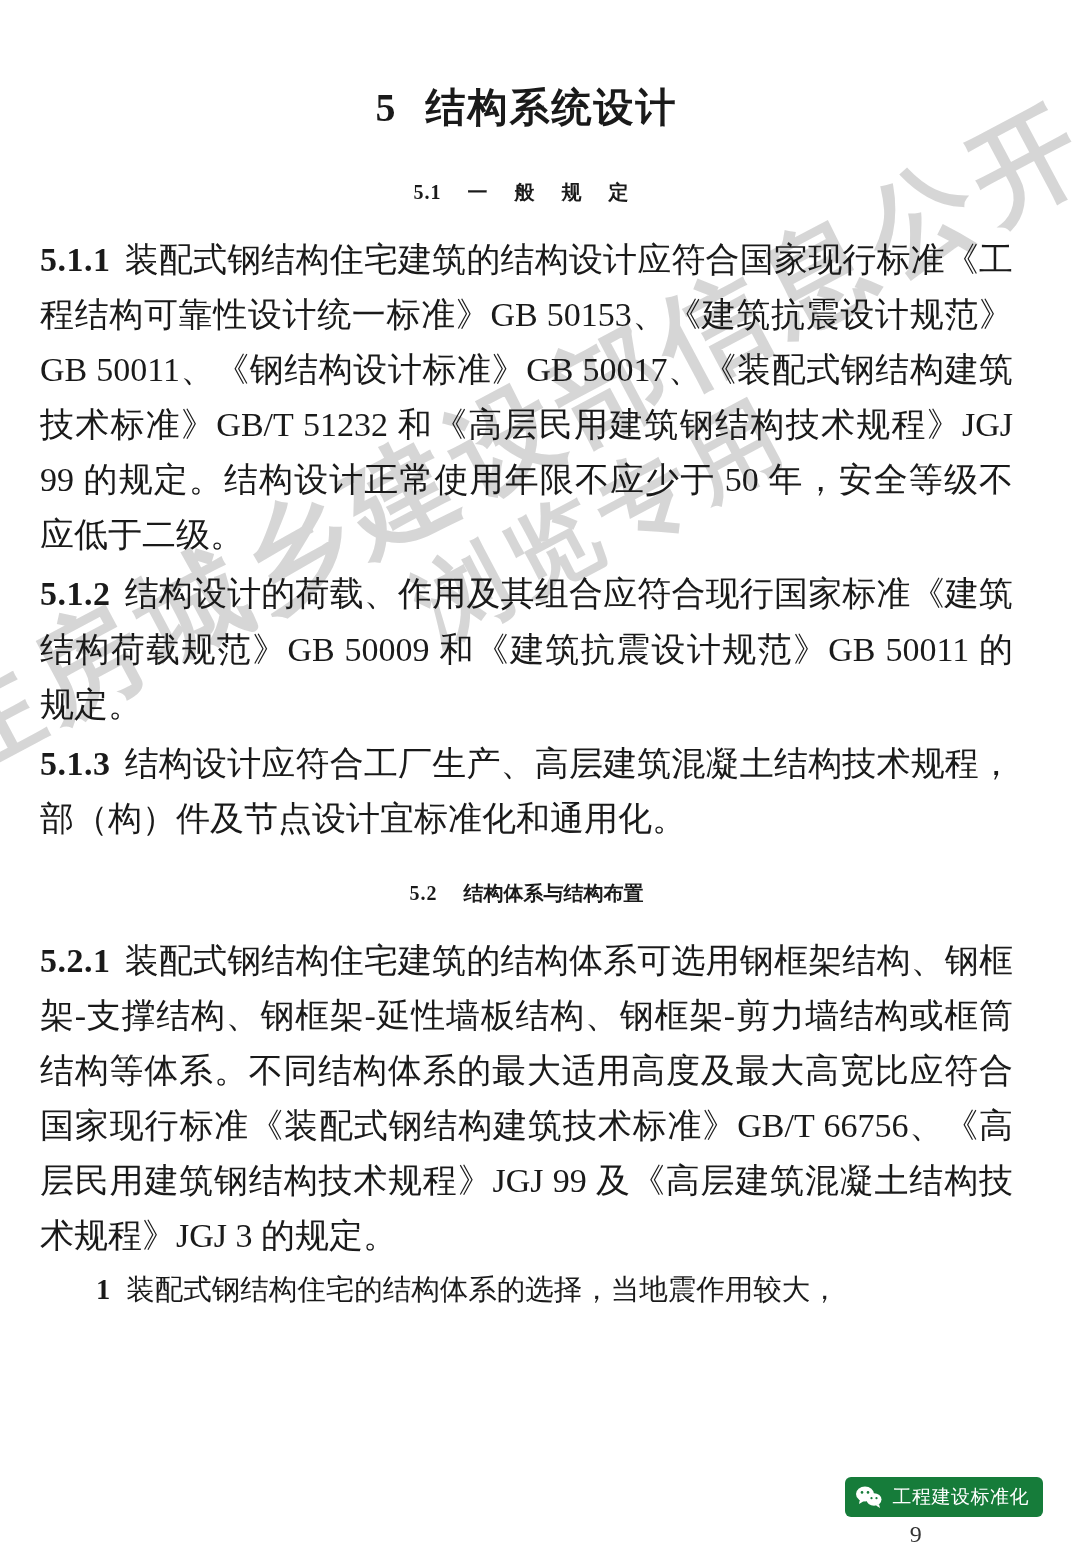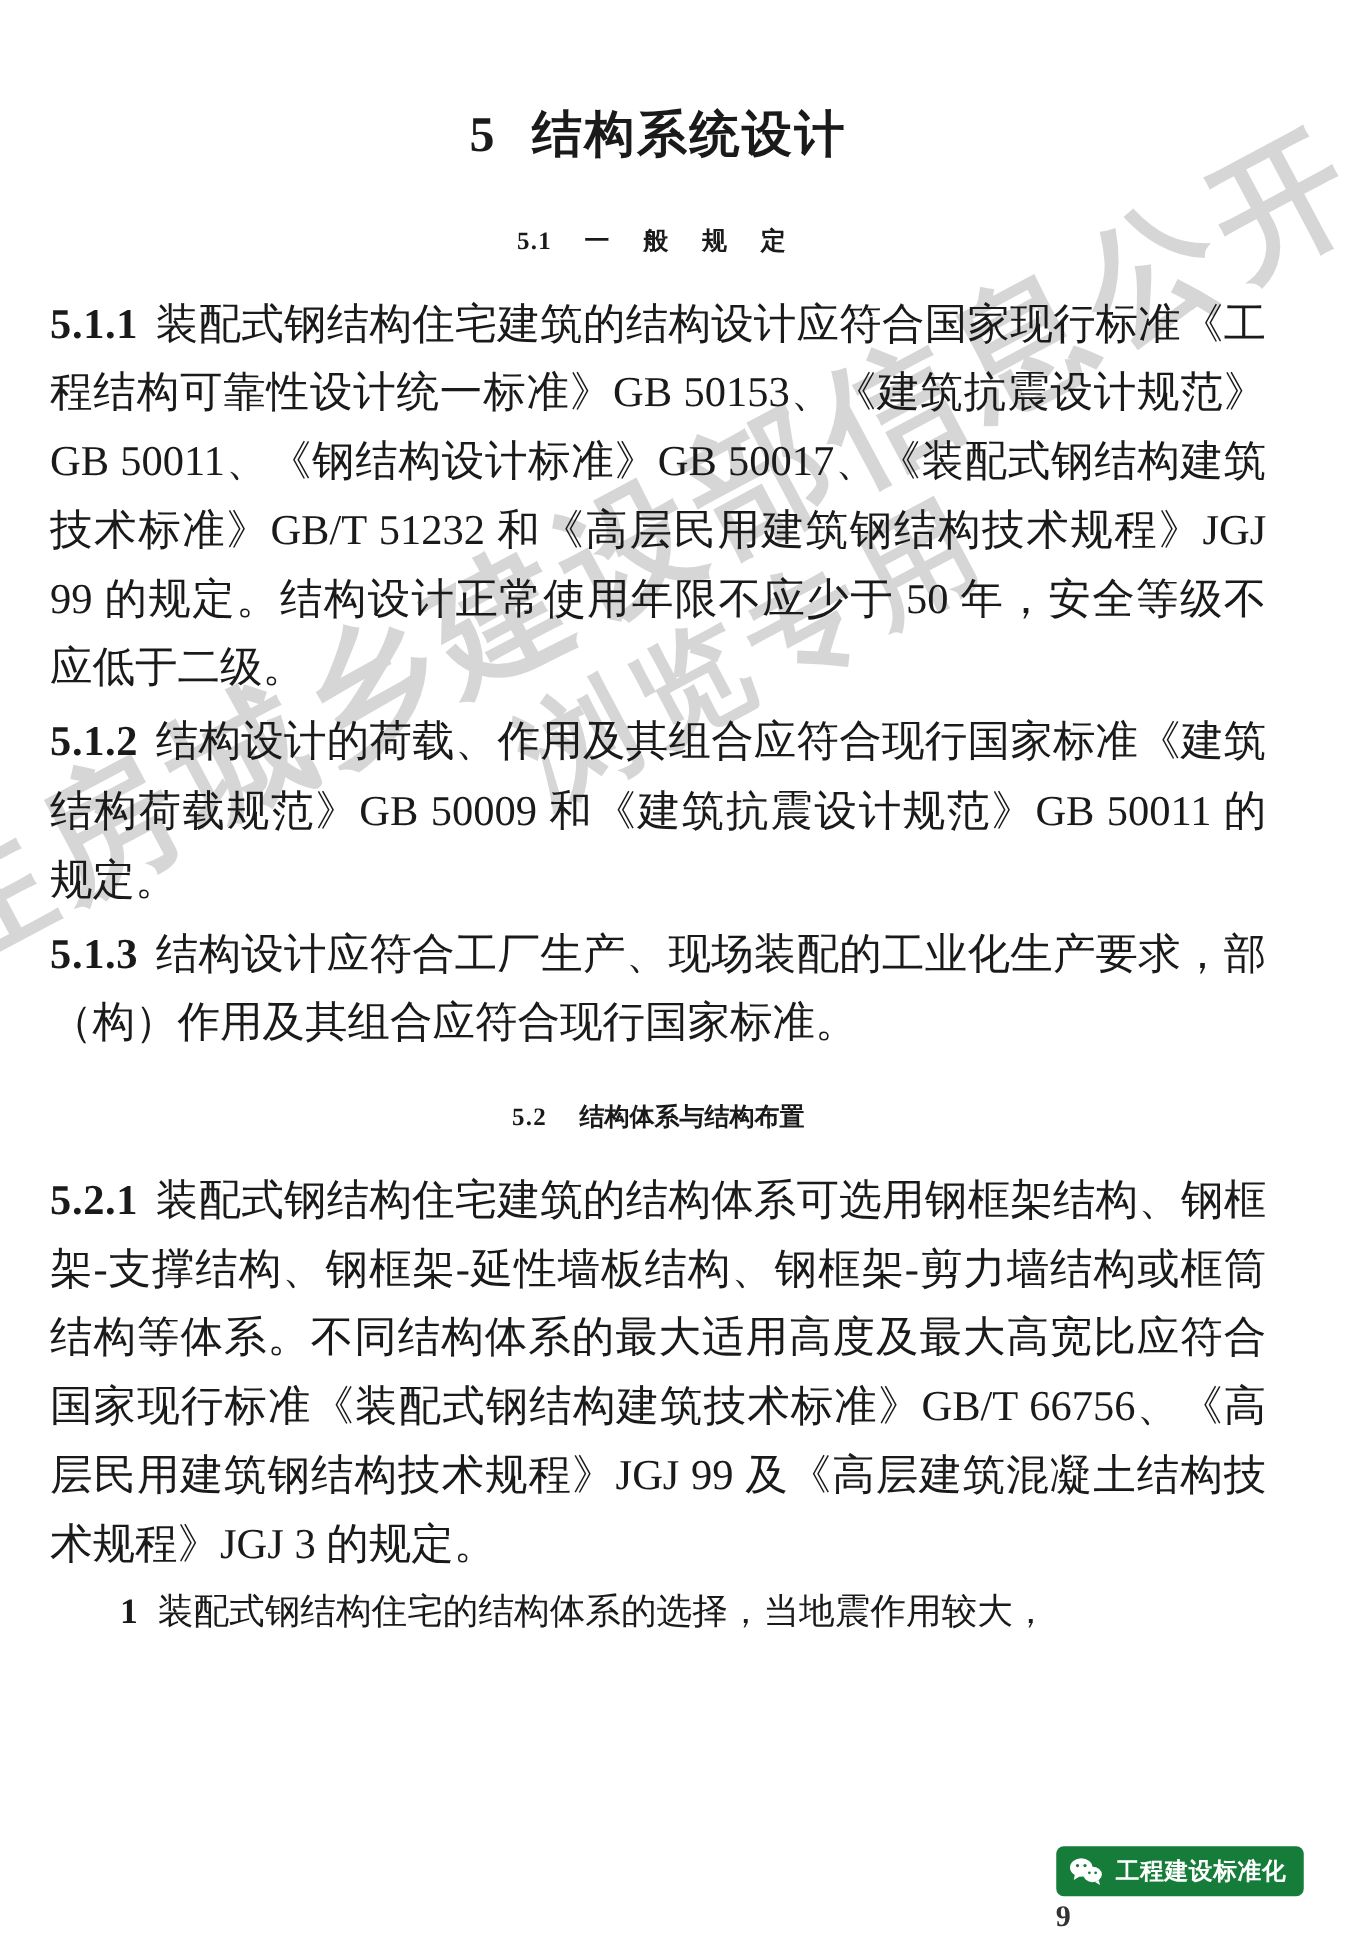--- a/index.html
+++ b/index.html
@@ -93,22 +93,21 @@
   p.item .inum { font-weight: 700; margin-right: 16px; }
 
   
   .footer {
     position: absolute;
     right: 36px;
     bottom: 16px;
     z-index: 20;
     display: flex;
     flex-direction: column;
-    align-items: flex-start;
-    font-weight: bold;
+    align-items: center;
   }
   .wechat-badge {
     display: flex;
     align-items: center;
     gap: 10px;
     background: #167c3a;
     border-radius: 6px;
     padding: 7px 14px 7px 10px;
   }
   .wechat-badge .wx-icon {
@@ -150,21 +149,21 @@
 
     <p class="para">
       <span class="lbl">5.1.1</span><span>装配式钢结构住宅建筑的结构设计应符合国家现行标准《工程结构可靠性设计统一标准》GB 50153、《建筑抗震设计规范》GB 50011、《钢结构设计标准》GB 50017、《装配式钢结构建筑技术标准》GB/T 51232 和《高层民用建筑钢结构技术规程》JGJ 99 的规定。结构设计正常使用年限不应少于 50 年，安全等级不应低于二级。</span>
     </p>
 
     <p class="para">
       <span class="lbl">5.1.2</span><span>结构设计的荷载、作用及其组合应符合现行国家标准《建筑结构荷载规范》GB 50009 和《建筑抗震设计规范》GB 50011 的规定。</span>
     </p>
 
     <p class="para">
-      <span class="lbl">5.1.3</span><span>结构设计应符合工厂生产、现场装配的工业化生产要求，部（构）作用及其组合应符合现行国家标准。</span>
+      <span class="lbl">5.1.3</span><span>结构设计应符合工厂生产、高层建筑混凝土结构技术规程，部（构）件及节点设计宜标准化和通用化。</span>
     </p>
 
 
     <h2 class="section-title">
       <span class="num">5.2</span><span class="txt">结构体系与结构布置</span>
     </h2>
 
     <p class="para">
       <span class="lbl">5.2.1</span><span>装配式钢结构住宅建筑的结构体系可选用钢框架结构、钢框架-支撑结构、钢框架-延性墙板结构、钢框架-剪力墙结构或框筒结构等体系。不同结构体系的最大适用高度及最大高宽比应符合国家现行标准《装配式钢结构建筑技术标准》GB/T 66756、《高层民用建筑钢结构技术规程》JGJ 99 及《高层建筑混凝土结构技术规程》JGJ 3 的规定。</span>
     </p>

